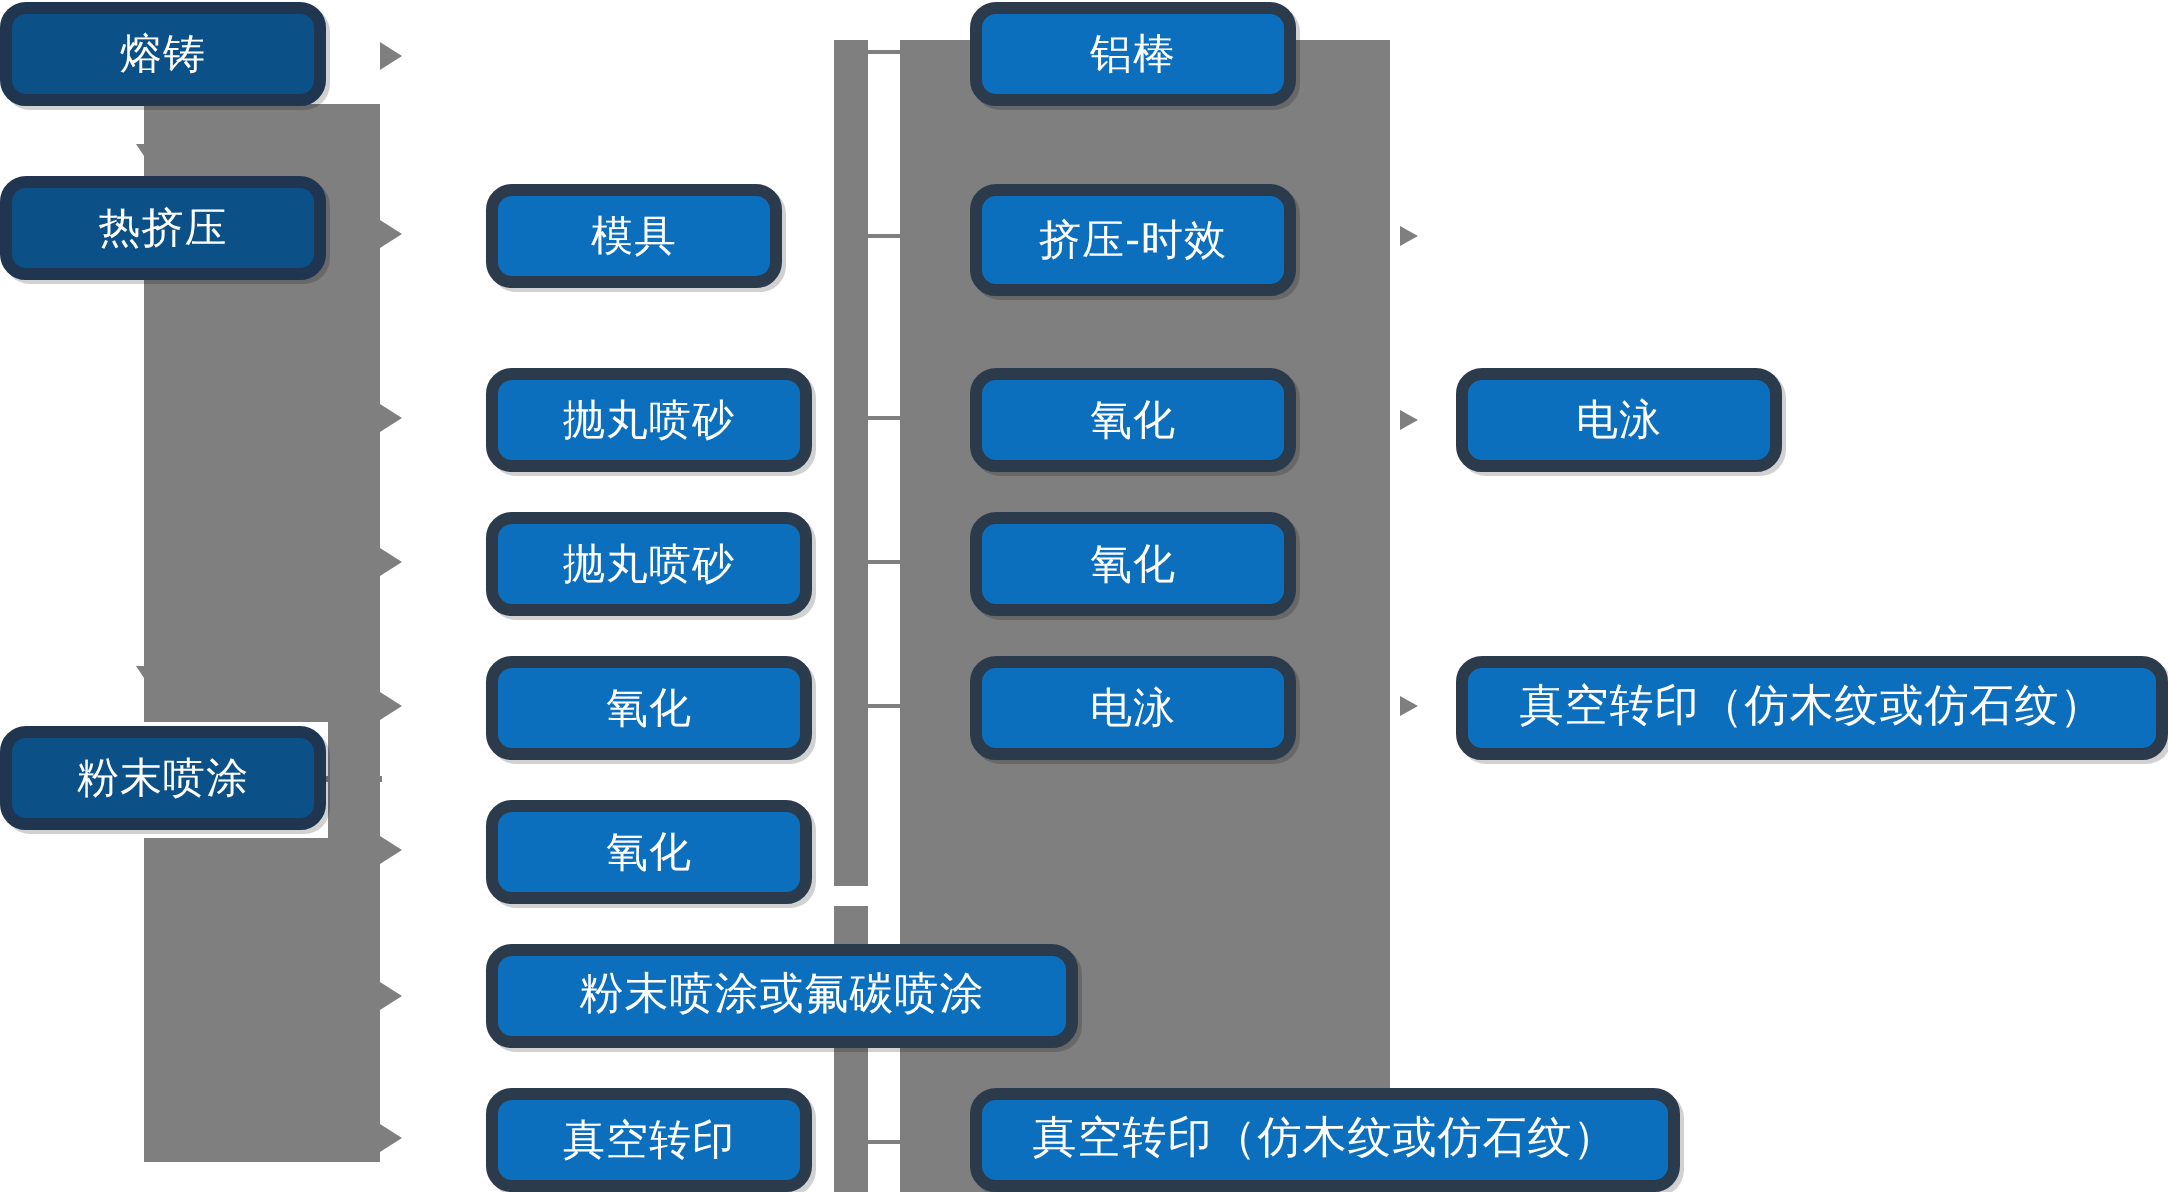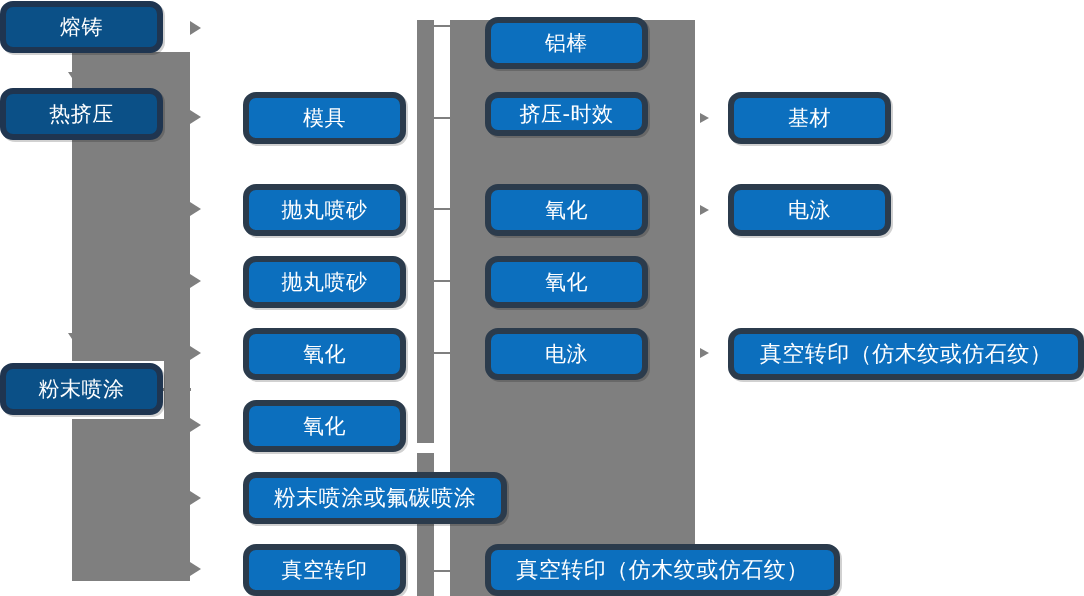--- a/index.html
+++ b/index.html
@@ -110,64 +110,61 @@
   <div class="node dark" style="left:0px; top:1px; width:163px; height:52px;">
     <span>熔铸</span>
   </div>
   <div class="node dark" style="left:0px; top:88px; width:163px; height:52px;">
     <span>热挤压</span>
   </div>
   <div class="node dark" style="left:0px; top:363px; width:163px; height:52px;">
     <span>粉末喷涂</span>
   </div>
 
-  <div class="node light" style="left:243px; top:92px; width:163px; height:52px;">
+  <div class="node light" style="left:243px; top:92px; width:148px; height:52px;">
     <span>模具</span>
   </div>
   <div class="node light" style="left:243px; top:184px; width:163px; height:52px;">
     <span>抛丸喷砂</span>
   </div>
   <div class="node light" style="left:243px; top:256px; width:163px; height:52px;">
     <span>抛丸喷砂</span>
   </div>
   <div class="node light" style="left:243px; top:328px; width:163px; height:52px;">
     <span>氧化</span>
   </div>
   <div class="node light" style="left:243px; top:400px; width:163px; height:52px;">
     <span>氧化</span>
   </div>
-  <div class="node light wide" style="left:243px; top:472px; width:264px; height:52px;justify-content:center;">
+  <div class="node light wide" style="left:243px; top:472px; width:296px; height:52px;justify-content:center;">
     <span>粉末喷涂或氟碳喷涂</span>
   </div>
   <div class="node light" style="left:243px; top:544px; width:163px; height:52px;">
     <span>真空转印</span>
   </div>
 
-  <div class="node light" style="left:485px; top:1px; width:163px; height:52px;margin-top:16px;">
+  <div class="node light" style="left:485px; top:1px; width:163px; height:52px;">
     <span>铝棒</span>
   </div>
-  <div class="node light" style="left:485px; top:92px; width:163px; height:44px;">
+  <div class="node light" style="left:485px; top:92px; width:163px; height:56px;">
     <span>挤压-时效</span>
   </div>
   <div class="node light" style="left:485px; top:184px; width:163px; height:52px;">
     <span>氧化</span>
   </div>
   <div class="node light" style="left:485px; top:256px; width:163px; height:52px;">
     <span>氧化</span>
   </div>
   <div class="node light" style="left:485px; top:328px; width:163px; height:52px;">
     <span>电泳</span>
   </div>
   <div class="node light wide" style="left:485px; top:544px; width:355px; height:52px;">
     <span>真空转印（仿木纹或仿石纹）</span>
   </div>
 
-  <div class="node light" style="left:728px; top:92px; width:163px; height:52px;">
-    <span>基材</span>
-  </div>
   <div class="node light" style="left:728px; top:184px; width:163px; height:52px;">
     <span>电泳</span>
   </div>
   <div class="node light wide" style="left:728px; top:328px; width:356px; height:52px;">
     <span>真空转印（仿木纹或仿石纹）</span>
   </div>
 
 </div>
 
 </body></html>

